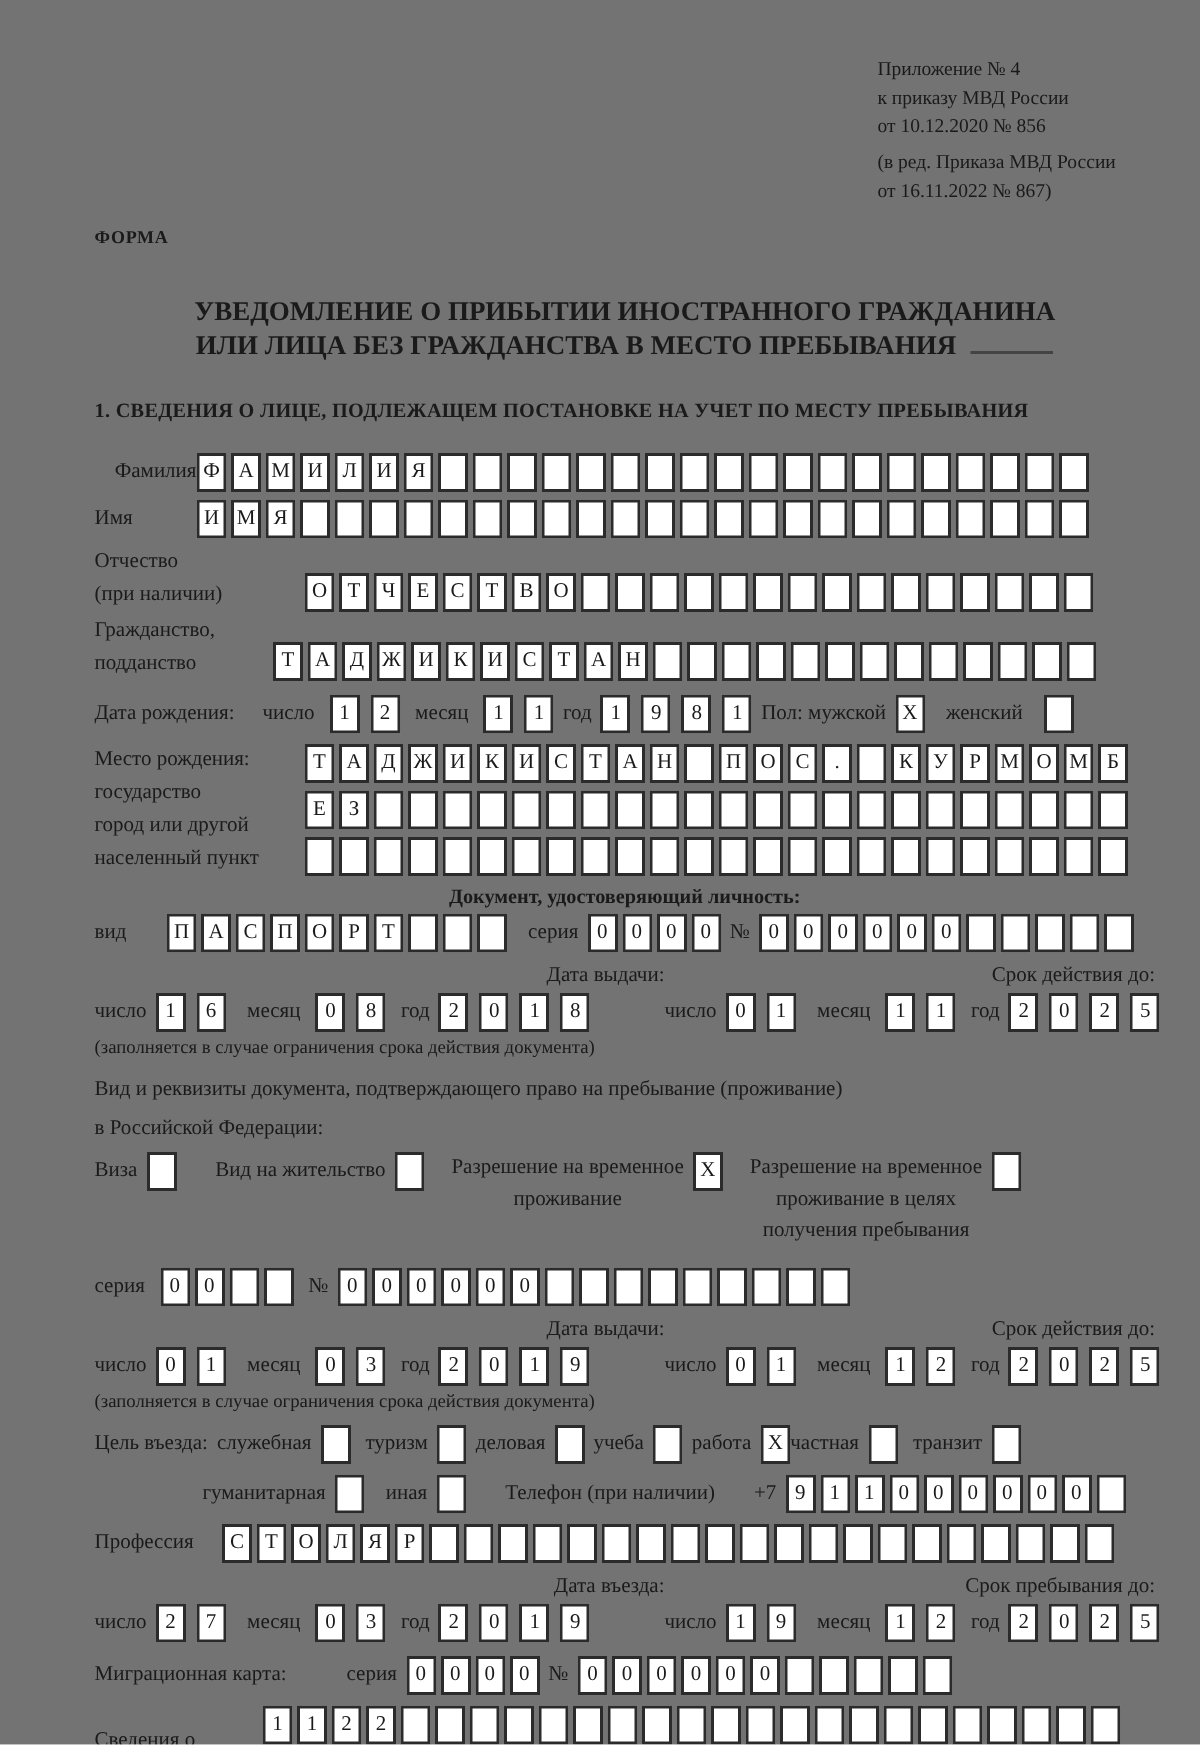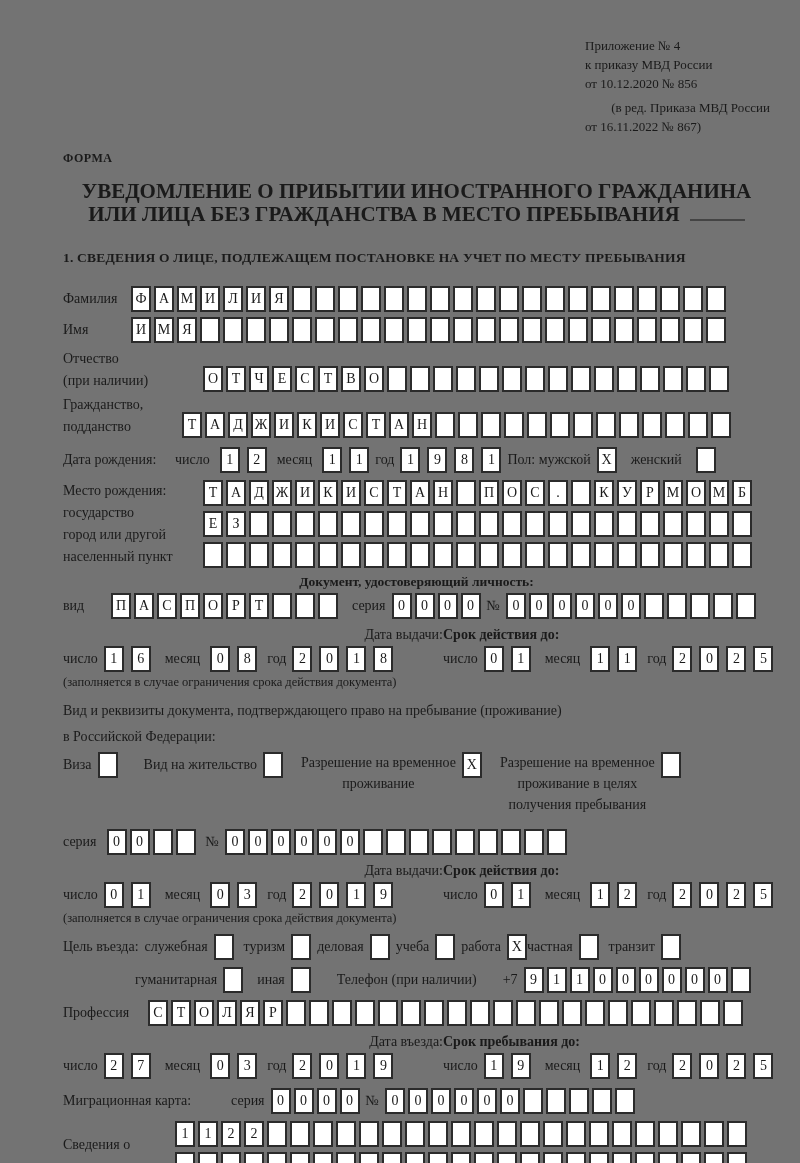--- a/index.html
+++ b/index.html
@@ -1,37 +1,37 @@
 <!DOCTYPE html>
 <html lang="ru"><head>
 <meta charset="utf-8">
 <style>
   html,body{margin:0;padding:0;background:#fff;}
   .page{width:800px;height:1163px;background:#737373;color:#1a1a1a;
         font-family:"Liberation Serif","DejaVu Serif",serif;position:relative;overflow:hidden;}
   .content{padding:36px 30px 0 63px;width:707px;box-sizing:content-box;}
   .appendix{padding-left:522px;font-size:13px;line-height:19px;}
-  .appendix .gap{margin-top:5px;text-align:right;}
+  .appendix .gap{margin-top:5px;}
   .forma{width:707px;font-weight:bold;font-size:12px;margin-top:15px;letter-spacing:.5px;}
-  .title{width:707px;text-align:center;font-weight:bold;font-size:21px;line-height:23px;margin-top:14px;}
+  .title{width:707px;text-align:center;font-weight:bold;font-size:18px;line-height:23px;margin-top:30px;}
   .uline{display:inline-block;width:55px;border-bottom:2px solid #444;height:2px;margin-left:10px;}
   .heading{margin-top:24px;font-weight:bold;font-size:13.5px;letter-spacing:.2px;white-space:nowrap;}
   .row{display:flex;align-items:center;margin-top:5px;font-size:14px;}
   .row.top{align-items:flex-end;}
   .lbl{flex:none;}
   .boxes{display:flex;gap:3px;flex:none;}
   .boxes.sp{gap:7px;}
   .bx{box-sizing:border-box;width:20px;height:26px;border:2px solid #2b2b2b;display:inline-flex;
       align-items:center;justify-content:center;font-size:14px;line-height:1;flex:none;background:#fff;}
   .stack{display:flex;flex-direction:column;gap:5px;}
   .lblcol{line-height:22px;flex:none;}
   .center-b{font-weight:bold;text-align:center;font-size:13.5px;margin-top:6px;}
   .dual-head{display:flex;font-size:14px;margin-top:8px;}
   .dual-head .lh{width:380px;text-align:right;flex:none;}
-  .dual-head .rh{flex:1;text-align:left;font-weight:bold;}
+  .dual-head .rh{flex:1;text-align:right;}
   .dual{display:flex;align-items:center;font-size:14px;margin-top:3px;}
   .dgrp{display:flex;align-items:center;flex:none;}
   .dgrp.left{width:380px;}
   .note-r{width:707px;text-align:left;font-size:12.5px;margin-top:3px;}
   .para{font-size:14px;line-height:26px;margin-top:8px;}
   .cbrow{display:flex;align-items:flex-start;margin-top:2px;font-size:14px;}
   .cbl{text-align:center;line-height:21px;flex:none;}
   .m-l6{margin-left:6px;} .m-l10{margin-left:10px;} .m-l14{margin-left:14px;}
   .m-l18{margin-left:18px;} .m-l26{margin-left:26px;} .m-l40{margin-left:40px;}
   .opt{display:flex;align-items:center;}
@@ -54,21 +54,21 @@
     <div class="forma">ФОРМА</div>
 
     <div class="title">
       <div>УВЕДОМЛЕНИЕ О ПРИБЫТИИ ИНОСТРАННОГО ГРАЖДАНИНА</div>
       <div><span>ИЛИ ЛИЦА БЕЗ ГРАЖДАНСТВА В МЕСТО ПРЕБЫВАНИЯ</span><span class="uline"></span></div>
     </div>
 
     <div class="heading">1. СВЕДЕНИЯ О ЛИЦЕ, ПОДЛЕЖАЩЕМ ПОСТАНОВКЕ НА УЧЕТ ПО МЕСТУ ПРЕБЫВАНИЯ</div>
 
     <div class="row" style="margin-top:20px;">
-      <span class="lbl" style="width:68px;">Фамилия</span>
+      <span class="lbl" style="width:68px;text-align:right;">Фамилия</span>
       <span class="boxes">
           <span class="bx">Ф</span>
           <span class="bx">А</span>
           <span class="bx">М</span>
           <span class="bx">И</span>
           <span class="bx">Л</span>
           <span class="bx">И</span>
           <span class="bx">Я</span>
           <span class="bx"></span>
           <span class="bx"></span>

